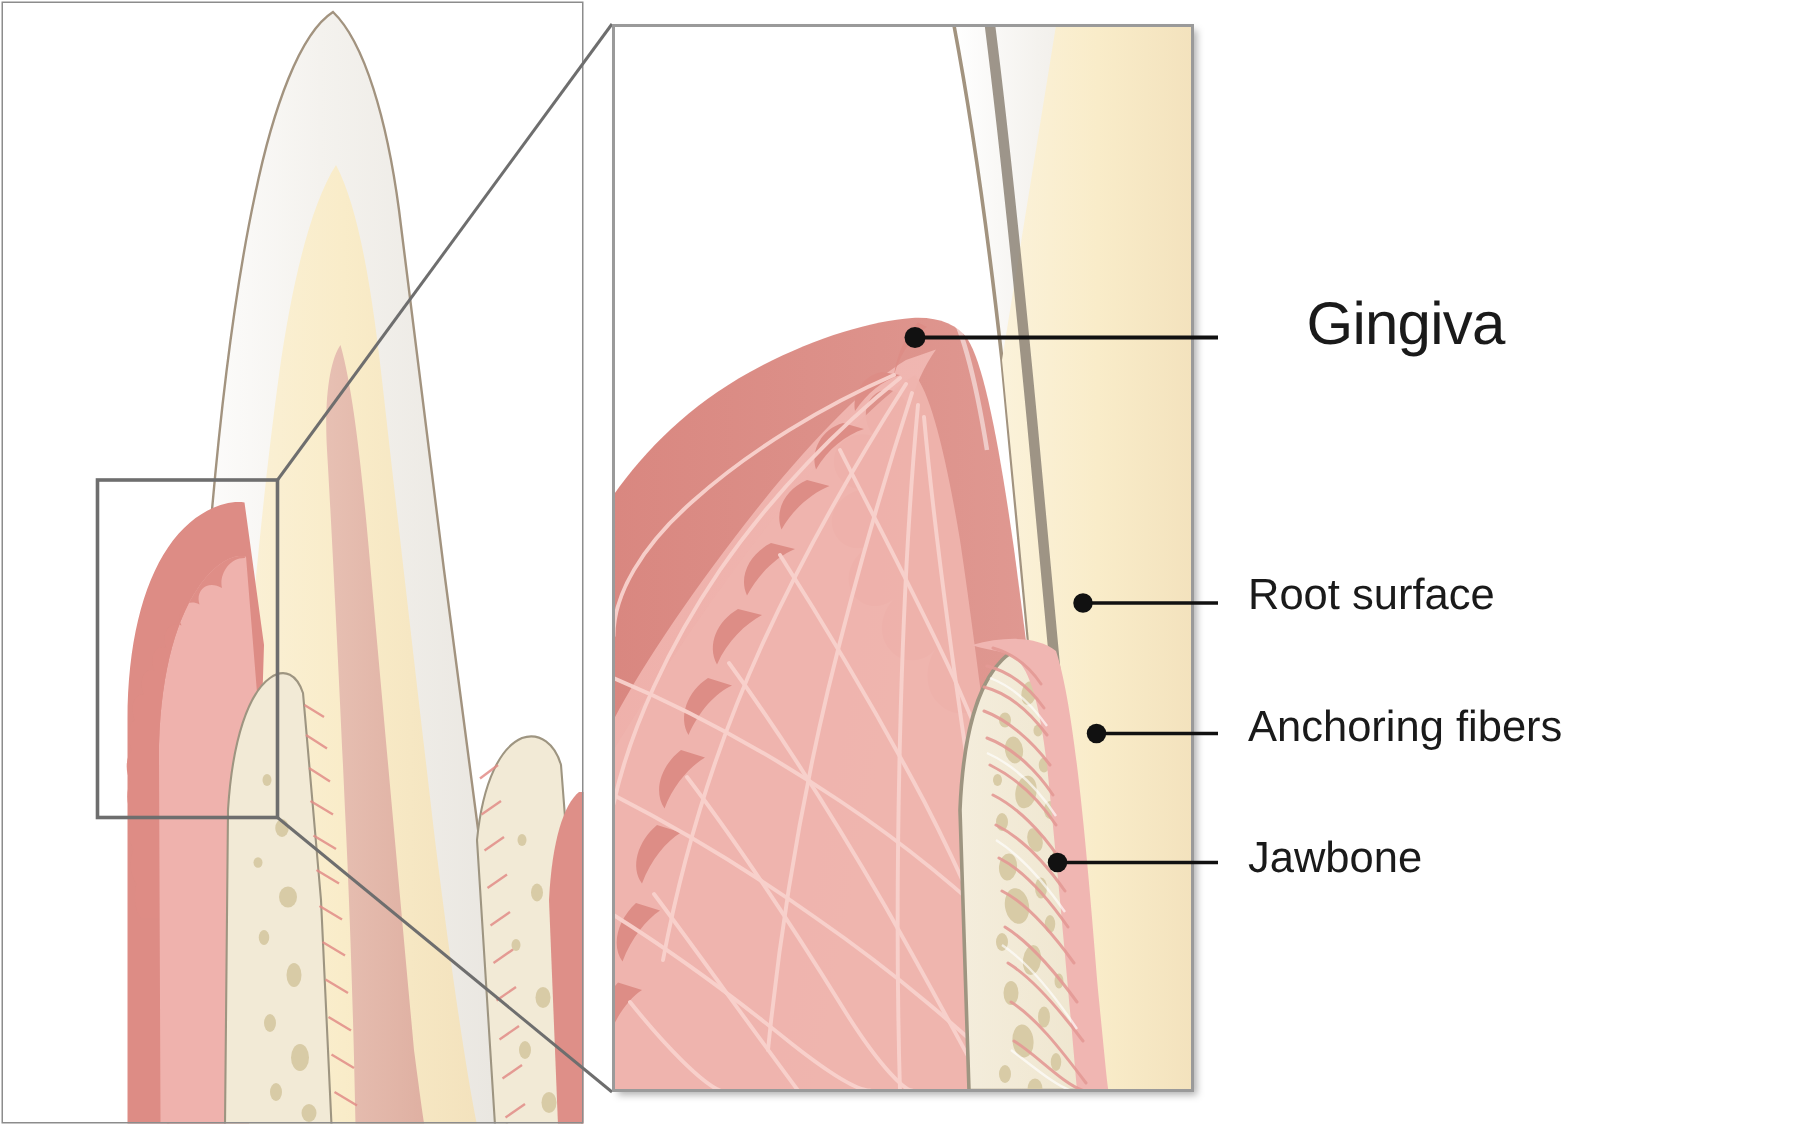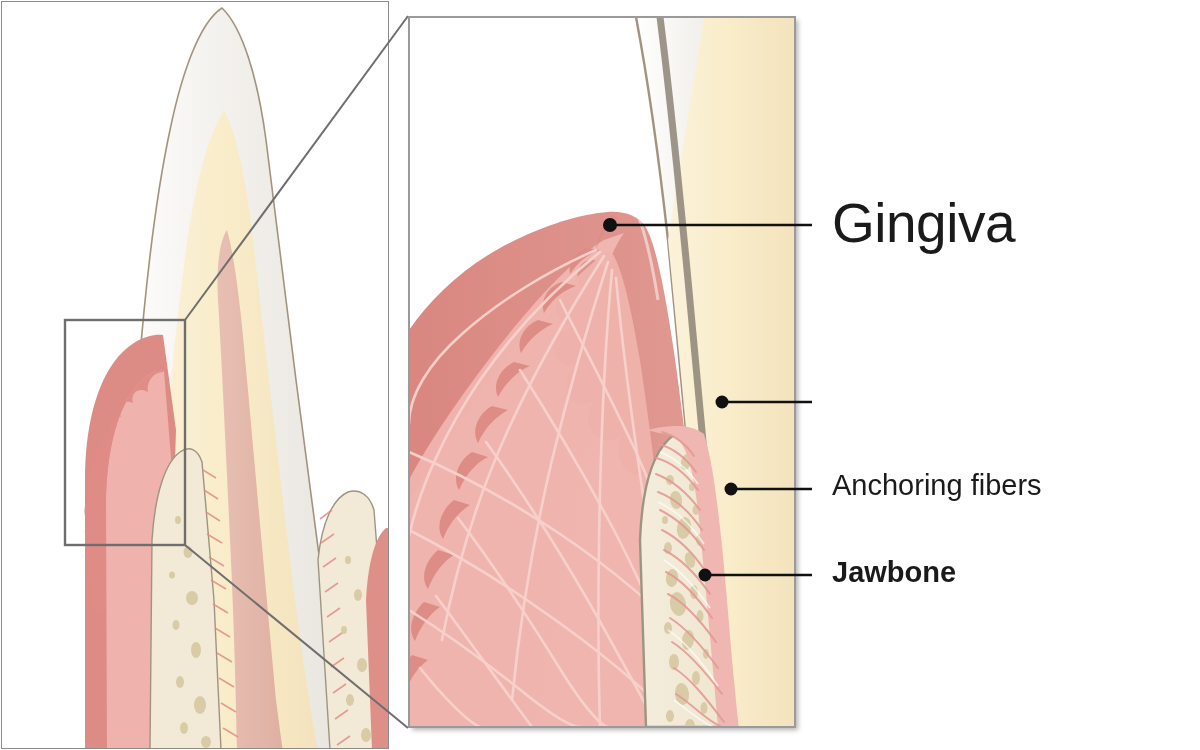--- a/index.html
+++ b/index.html
@@ -28,41 +28,40 @@
     display: block;
   }
   .callout-label {
     position: absolute;
     color: #1a1a1a;
     font-family: "Liberation Sans", sans-serif;
     white-space: nowrap;
     line-height: 1;
   }
   #label-gingiva {
-    left: 832px;
+    left: 871px;
     top: 196px;
-    font-size: 55px;
+    font-size: 40px;
     letter-spacing: -0.5px;
   }
   #label-root-surface {
     left: 832px;
     top: 383px;
     font-size: 29px;
   }
   #label-anchoring-fibers {
     left: 832px;
     top: 471px;
     font-size: 29px;
     text-align: right;
   }
   #label-jawbone {
     left: 832px;
     top: 558px;
     font-size: 29px;
-    font-weight: bold;
   }
 </style>
 </head>
 <body>
 
 <div id="stage">
 
   <svg id="figure-svg" viewBox="0 0 1200 750">
     <defs>
 
@@ -362,18 +361,19 @@
     </g>
 
     <g>
       <line x1="705" y1="575" x2="812" y2="575" stroke="#111111" stroke-width="2.4"></line>
       <circle cx="705" cy="575" r="6.5" fill="#111111"></circle>
     </g>
   </svg>
 
   <div class="callout-label" id="label-gingiva">Gingiva</div>
 
+  <div class="callout-label" id="label-root-surface">Root surface</div>
 
   <div class="callout-label" id="label-anchoring-fibers">Anchoring fibers</div>
 
   <div class="callout-label" id="label-jawbone">Jawbone</div>
 
 </div>
 
 </body></html>

